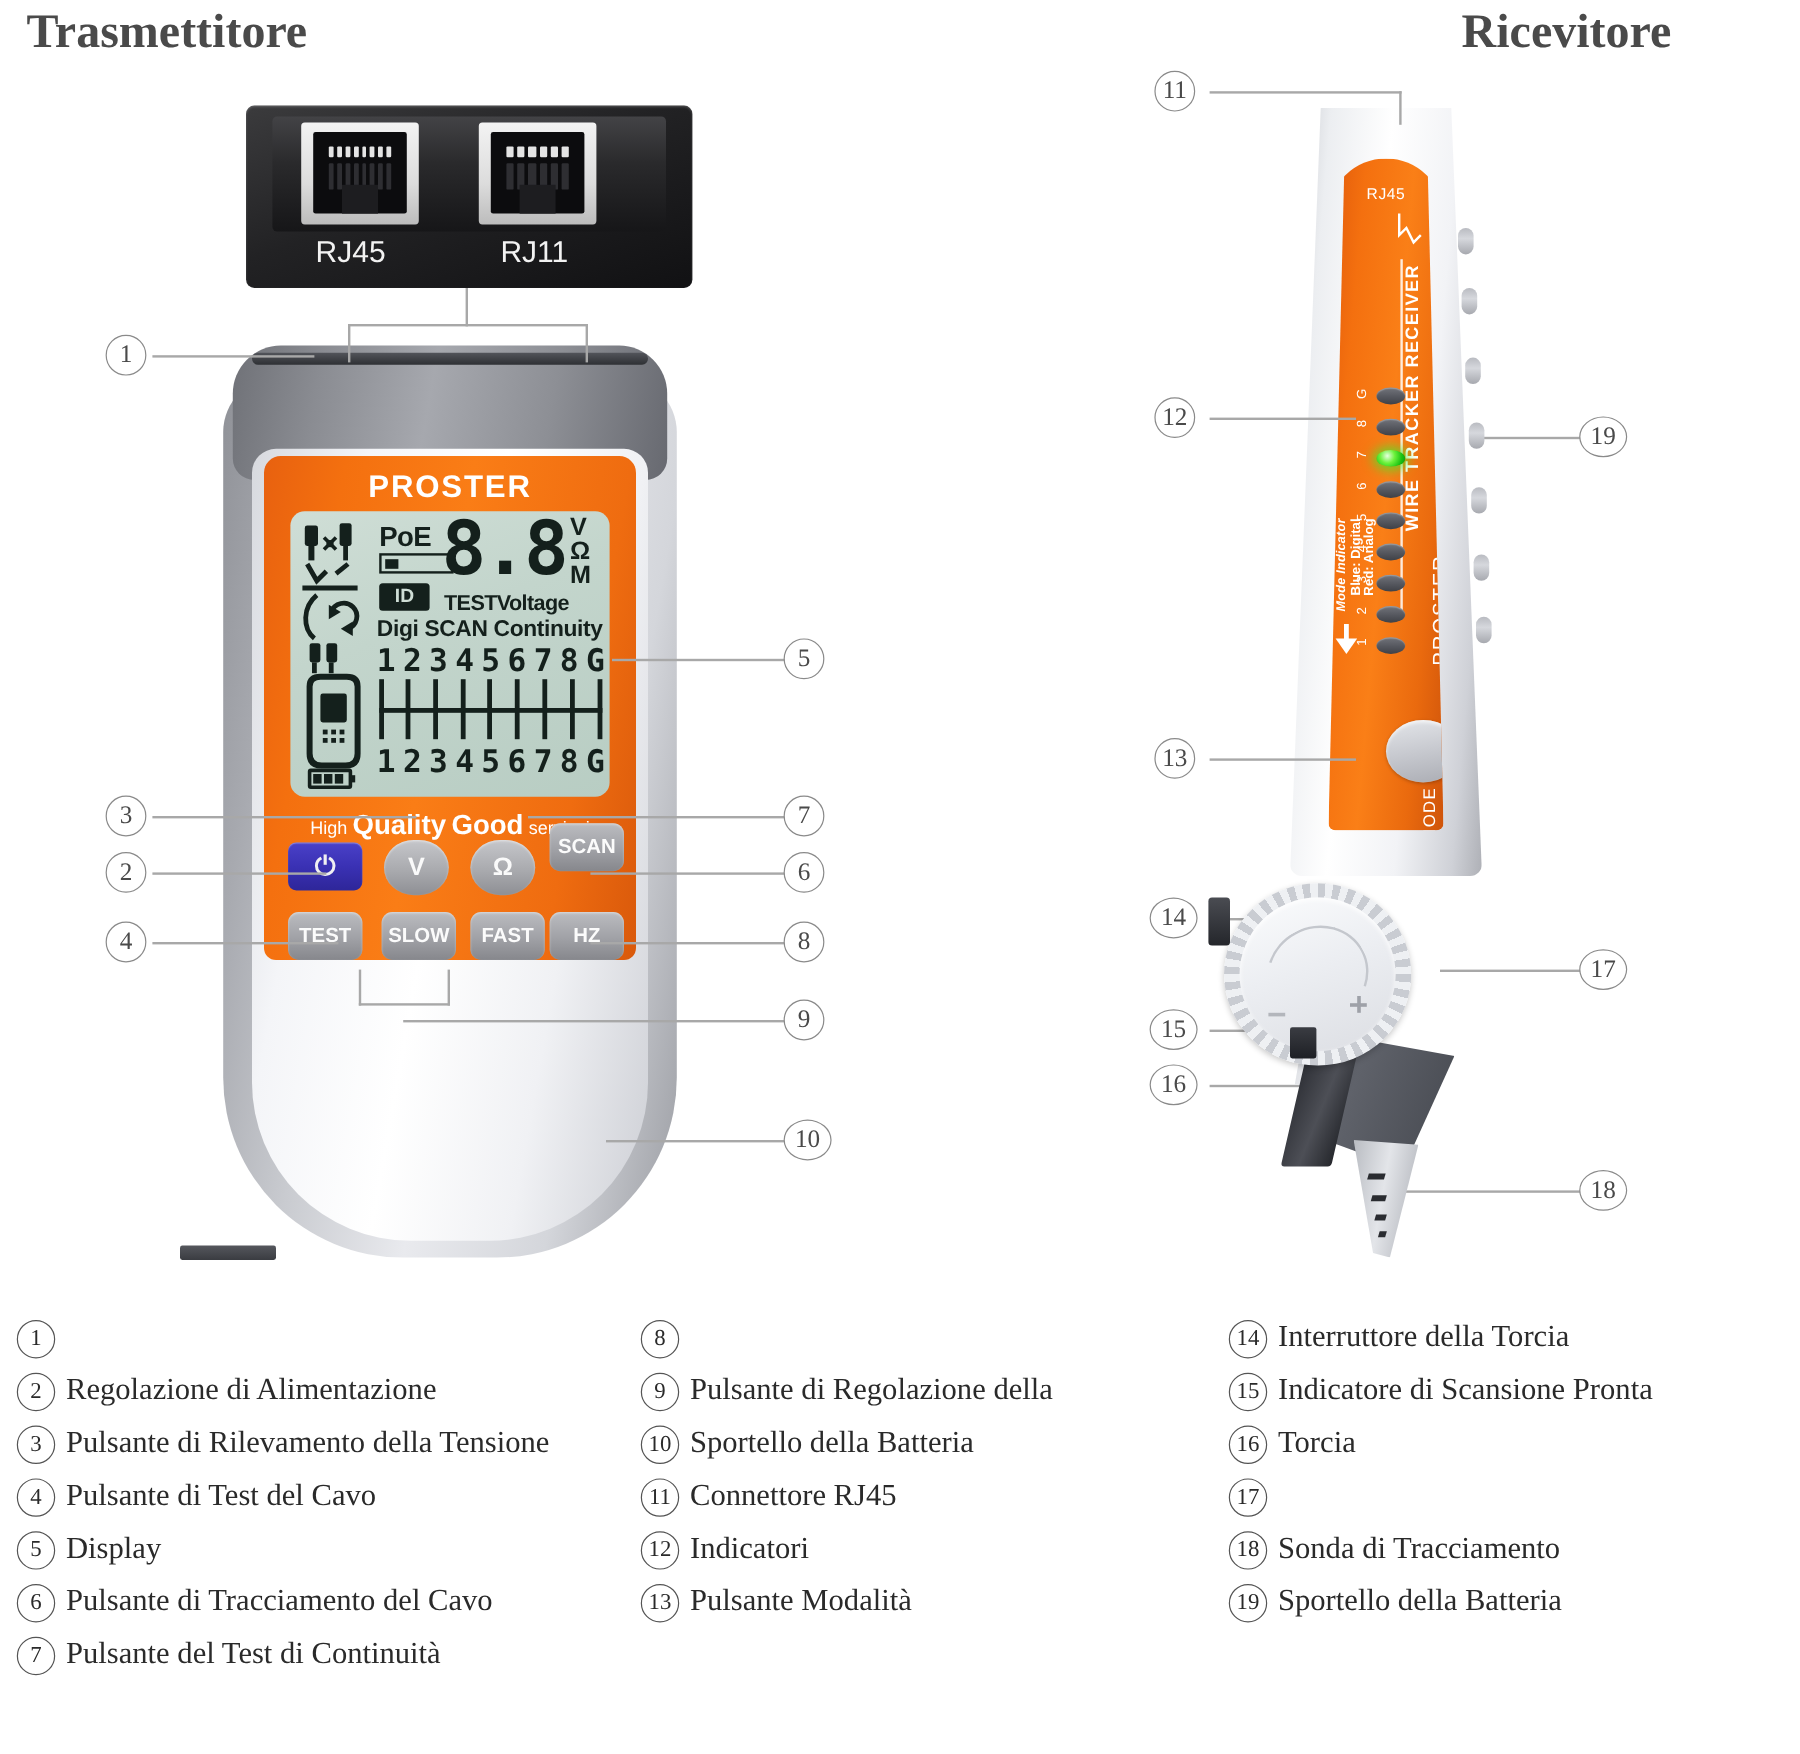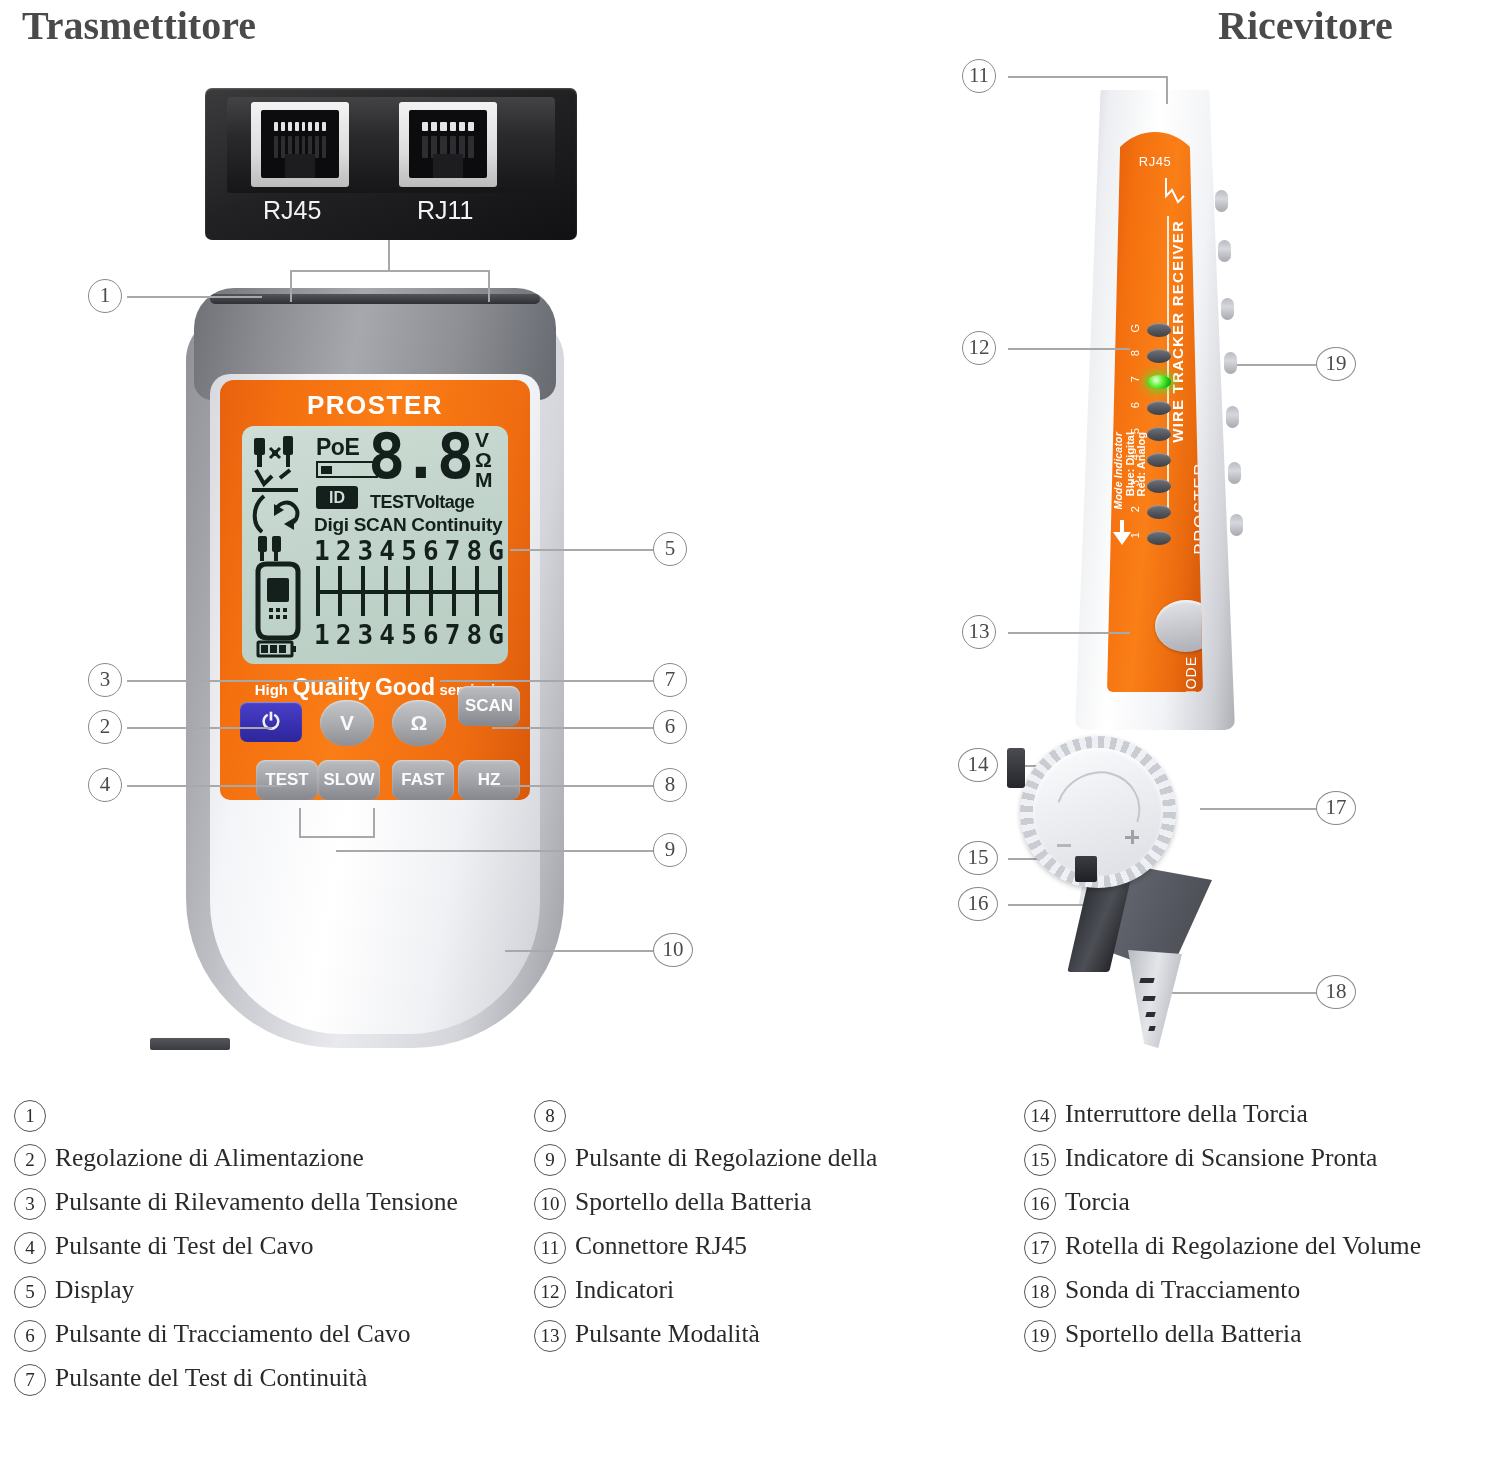--- a/index.html
+++ b/index.html
@@ -217,21 +217,21 @@
   .seg-ladder .rail {
     position: absolute; width: 4px; height: 50px; background: #14201c;
   }
 
   
   .slogan {
     position: absolute; left: 0; top: 294px; width: 100%;
     text-align: center; color: #ffffff;
     font-family: "Liberation Sans", sans-serif; white-space: nowrap;
   }
-  .slogan .sm { font-size: 15px; font-weight: bold; }
+  .slogan .sm { font-size: 15px; }
   .slogan .lg { font-size: 23px; font-weight: bold; }
 
   
   .btn {
     position: absolute;
     font-family: "Liberation Sans", sans-serif;
     font-weight: bold;
     color: #f0f0f2;
     text-align: center;
     display: flex; align-items: center; justify-content: center;
@@ -250,21 +250,21 @@
   }
   .btn-v { left: 100px; top: 320px; }
   .btn-ohm { left: 172px; top: 320px; }
   .btn-sq {
     width: 62px; height: 40px;
     background: linear-gradient(180deg,#bbbcc0 0%,#a0a1a6 55%,#86878c 100%);
     border-radius: 9px; font-size: 17px; color: #fbfbfb;
     box-shadow: inset 0 1px 2px rgba(255,255,255,.45);
   }
   .btn-scan { left: 238px; top: 306px; }
-  .btn-test { left: 36px; top: 380px; }
+  .btn-test { left: 20px; top: 380px; }
   .btn-slow { left: 98px; top: 380px; }
   .btn-fast { left: 172px; top: 380px; }
   .btn-hz  { left: 238px; top: 380px; }
 
   
   .b9-l { left: 299px; top: 808px; height: 30px; }
   .b9-r { left: 373px; top: 808px; height: 30px; }
   .b9-bar { left: 299px; top: 836px; width: 76px; }
 
   .tx-seam {
@@ -907,21 +907,20 @@
       <div class="lg-item">
           <span class="lg-num">15</span>
           <span class="lg-txt">Indicatore di Scansione Pronta</span>
         </div>
       <div class="lg-item">
           <span class="lg-num">16</span>
           <span class="lg-txt">Torcia</span>
         </div>
       <div class="lg-item">
           <span class="lg-num">17</span>
-          <span class="lg-txt">Rotella di Regolazione del Volume</span>
         </div>
       <div class="lg-item">
           <span class="lg-num">18</span>
           <span class="lg-txt">Sonda di Tracciamento</span>
         </div>
       <div class="lg-item">
           <span class="lg-num">19</span>
           <span class="lg-txt">Sportello della Batteria</span>
         </div>
     </div>

